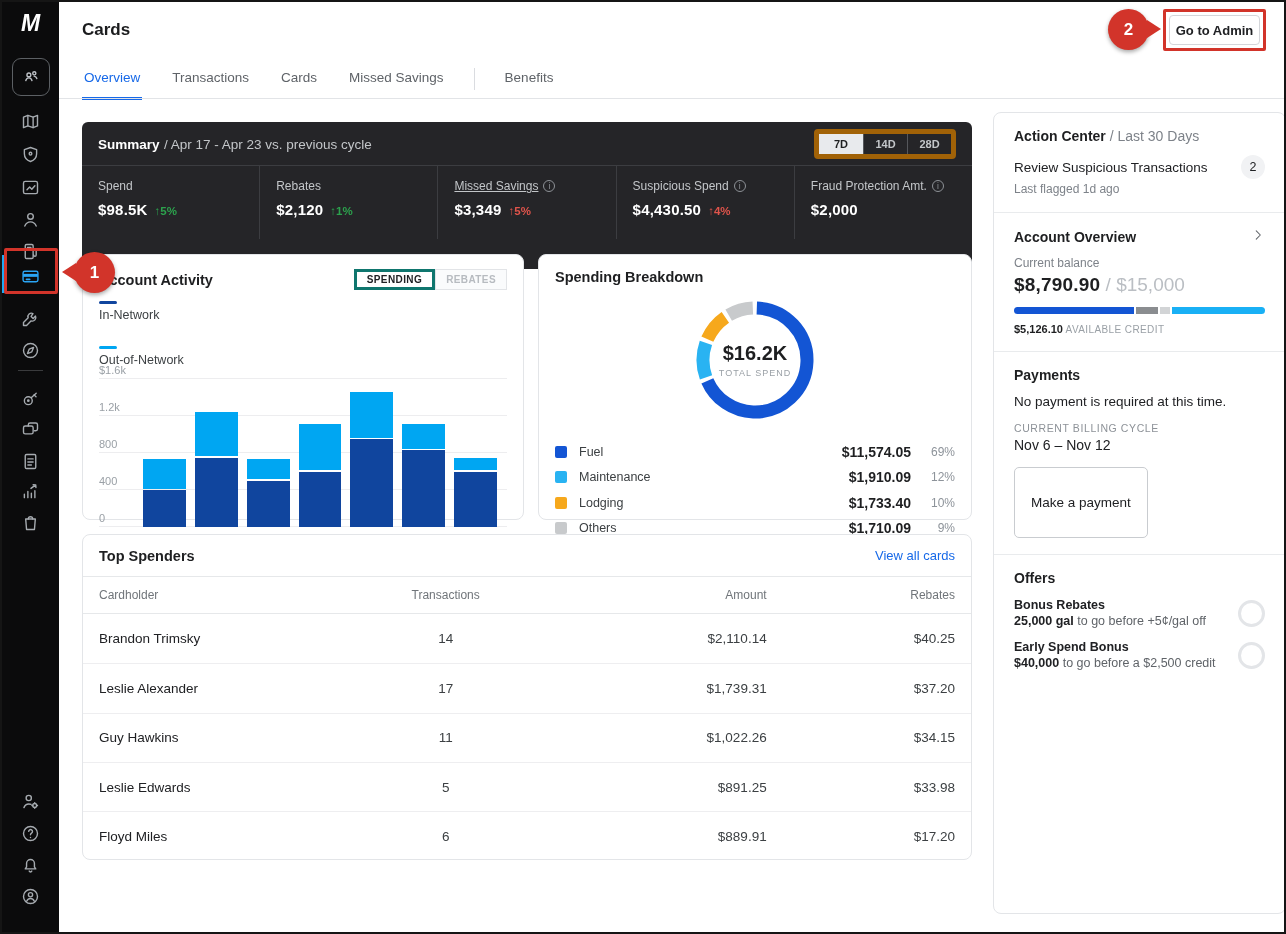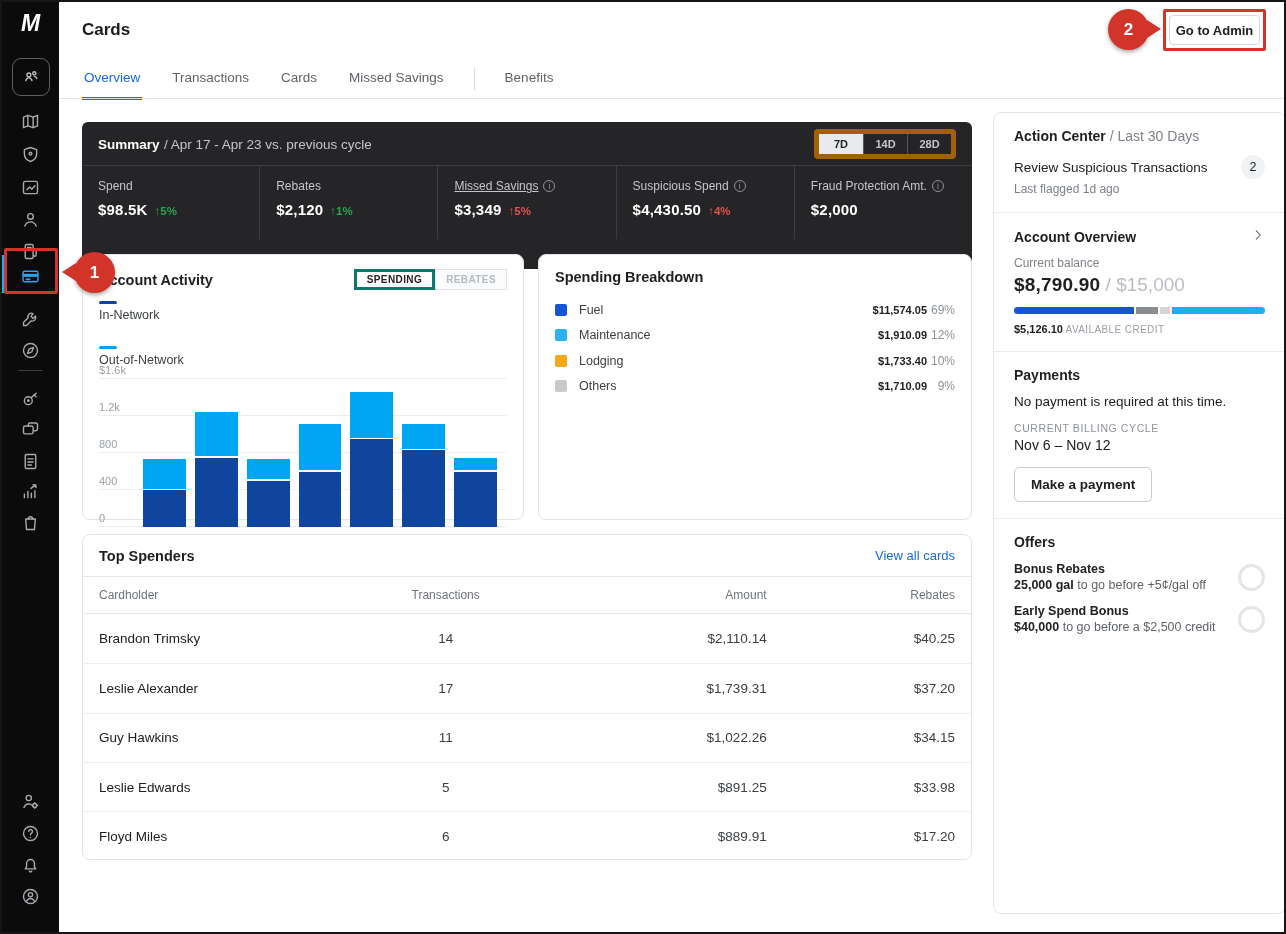--- a/index.html
+++ b/index.html
@@ -74,21 +74,21 @@
   
   .breakdown { left:536px; top:252px; width:434px; height:266px; padding:14px 16px; }
   .donut-wrap { position:relative; width:134px; height:134px; margin:8px auto 0; }
   .donut-center { position:absolute; inset:0; display:flex; flex-direction:column; align-items:center; justify-content:center; }
   .donut-center b { font-size:20px; color:#1e1f21; }
   .donut-center span { font-size:9px; color:#9aa0a6; letter-spacing:1px; margin-top:3px; }
   .pie-legend { margin-top:12px; }
   .pl-row { display:flex; align-items:center; height:25.5px; }
   .pl-sw { width:12px; height:12px; border-radius:2px; margin-right:12px; }
   .pl-lb { flex:1; font-size:12.5px; color:#3c4043; }
-  .pl-amt { font-size:11px; font-weight:bold; color:#1e1f21; margin-right:0; }
+  .pl-amt { font-size:14px; font-weight:bold; color:#1e1f21; margin-right:16px; }
   .pl-pct { width:28px; text-align:right; font-size:12px; color:#8d939a; }
 
   
   .spenders { left:80px; top:532px; width:890px; height:326px; }
   .sp-head { height:41px; display:flex; align-items:center; justify-content:space-between; padding:0 16px; }
   .link { font-size:13px; color:#1769e8; cursor:pointer; }
   .sp-cols, .sp-row { display:grid; grid-template-columns:30% 21% 27% 22%; padding:0 16px; align-items:center; }
   .sp-cols { height:38px; border-top:1px solid #e6e8ea; border-bottom:1px solid #e6e8ea; font-size:12px; color:#70757a; }
   .sp-cols .c2 { text-align:center; } .sp-cols .c3, .sp-cols .c4 { text-align:right; }
   .sp-row { height:49.3px; border-top:1px solid #eeeef0; font-size:13.5px; color:#3c4043; cursor:pointer; }
@@ -112,21 +112,21 @@
   .balance { margin-top:4px; font-size:19px; }
   .balance b { color:#1e1f21; letter-spacing:.2px; }
   .balance .lim { color:#babec3; }
   .pbar { display:flex; gap:2px; height:7px; margin-top:11px; border-radius:4px; overflow:hidden; }
   .pbar div { height:100%; }
   .avail { margin-top:9px; font-size:11px; }
   .avail b { color:#1e1f21; } .avail span { color:#9aa0a6; font-size:10px; letter-spacing:.4px; }
   .pay-msg { font-size:13.5px; margin-top:11px; color:#202124; }
   .cycle-lb { font-size:10.5px; letter-spacing:.6px; color:#8d9298; margin-top:13px; }
   .cycle { font-size:14px; margin-top:3px; color:#202124; }
-  .pay-btn { margin-top:14px; padding:9px 16px; background:#fff; border:1px solid #c9ccd0; border-radius:5px; font-size:13.5px; font-weight:bold; color:#202124; cursor:pointer; }
+  .pay-btn { margin-top:14px; padding:27px 16px; background:#fff; border:1px solid #c9ccd0; border-radius:5px; font-size:13.5px; font-weight:normal; color:#202124; cursor:pointer; }
   .offer { display:flex; align-items:center; justify-content:space-between; margin-top:12px; }
   .of-t { font-size:12.5px; font-weight:bold; color:#202124; }
   .of-d { font-size:12.5px; color:#5f6368; margin-top:2px; }
   .of-d b { color:#202124; }
   .ring { width:27px; height:27px; border:3px solid #e3e5e8; border-radius:50%; flex:none; margin-left:10px; }
 
   
   .ann-rect { position:absolute; border:3px solid #d2342a; border-radius:2px; z-index:30; }
   .callout { position:absolute; width:41px; height:41px; background:#d2342a; border-radius:50%; color:#fff; font-size:17px; font-weight:bold; display:flex; align-items:center; justify-content:center; z-index:31; box-shadow:0 2px 4px rgba(0,0,0,.35); }
   .callout:after { content:""; position:absolute; top:11px; border-top:9px solid transparent; border-bottom:9px solid transparent; }
@@ -402,20 +402,32 @@
         </div>
       </div>
     <div class="xlabels">
       <span class="xl" style="left:46px">11/02</span>
       <span class="xl" style="right:16px">11/08</span>
     </div>
   </div>
 
   <div class="card breakdown">
     <div class="card-title">Spending Breakdown</div>
+    <div class="donut-wrap">
+      <svg id="donut" width="134" height="134" viewBox="0 0 134 134">
+          <circle cx="67" cy="67" r="52" fill="none" stroke="#1355D4" stroke-width="13" stroke-dasharray="221.44068882160354 105.28494715173497" transform="rotate(-88 67 67)"></circle>
+          <circle cx="67" cy="67" r="52" fill="none" stroke="#29B3F2" stroke-width="13" stroke-dasharray="35.20707631680062 291.5185596565379" transform="rotate(160.4 67 67)"></circle>
+          <circle cx="67" cy="67" r="52" fill="none" stroke="#F6A81C" stroke-width="13" stroke-dasharray="28.672563597333856 298.05307237600465" transform="rotate(203.60000000000002 67 67)"></circle>
+          <circle cx="67" cy="67" r="52" fill="none" stroke="#C8CACC" stroke-width="13" stroke-dasharray="25.405307237600464 301.32032873573803" transform="rotate(239.60000000000002 67 67)"></circle>
+        </svg>
+      <div class="donut-center">
+        <b>$16.2K</b>
+        <span>TOTAL SPEND</span>
+      </div>
+    </div>
     <div class="pie-legend" id="pie-legend">
         <div class="pl-row">
           <div class="pl-sw" style="background:#1355D4"></div>
           <div class="pl-lb">Fuel</div>
           <div class="pl-amt">$11,574.05</div>
           <div class="pl-pct">69%</div>
         </div>
         <div class="pl-row">
           <div class="pl-sw" style="background:#29B3F2"></div>
           <div class="pl-lb">Maintenance</div>

